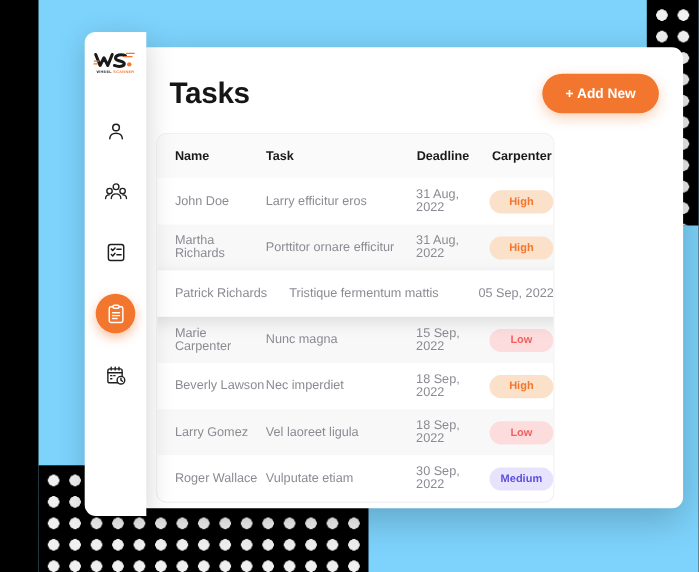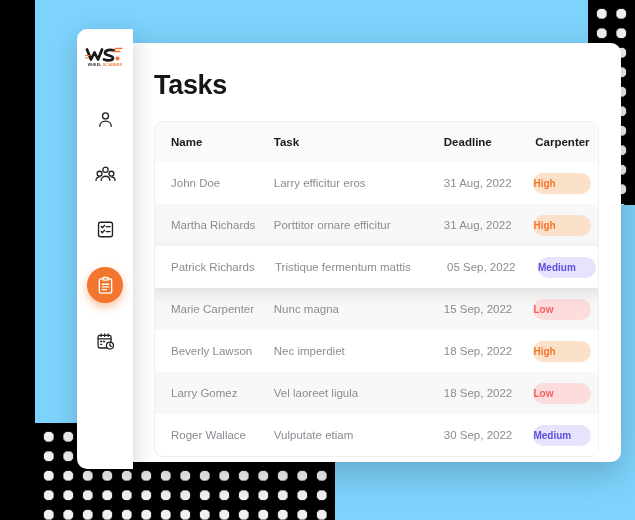--- a/index.html
+++ b/index.html
@@ -129,22 +129,22 @@
     font-weight: 700;
     padding: 11px 21px;
     cursor: pointer;
     font-family: "Liberation Sans", sans-serif;
     box-shadow: 0 4px 12px rgba(242,118,46,0.35);
   }
 
   
   #table-card {
     position: absolute;
-    left: 22px; top: 78px;
-    width: 445px;
+    left: 10px; top: 78px;
+    width: 362px;
     border-radius: 9px;
     overflow: visible;
     border: 1px solid #f0f0f2;
     background: #ffffff;
   }
   #table-card .inner {
     border-radius: 9px;
     overflow: hidden;
   }
 
@@ -176,20 +176,21 @@
     padding-left: 25px;
     background: #ffffff;
     border-radius: 5px;
     box-shadow: 0 5px 16px rgba(0,0,0,0.11);
     z-index: 3;
   }
 
   .badge {
     display: inline-block;
     min-width: 58px;
+    text-align: center;
     padding: 5px 0;
     border-radius: 11px;
     font-size: 10px;
     font-weight: 700;
   }
   .badge.high   { background: #fbe0ca; color: #f2762e; }
   .badge.medium { background: #e8e3fd; color: #5b4fe0; }
   .badge.low    { background: #fcdcdc; color: #f4605f; }
 </style>
 </head>
@@ -267,20 +268,21 @@
         </svg>
       </div>
 
     </div>
   </div>
 
   <div id="main-card">
 
     <div id="page-header">
       <div id="page-title">Tasks</div>
+      <button id="add-new-button">+ Add New</button>
     </div>
 
     <div id="table-card">
       <div class="inner">
 
         <div class="row" id="table-head">
           <div class="c-name">Name</div>
           <div class="c-task">Task</div>
           <div class="c-deadline">Deadline</div>
           <div class="c-prio">Carpenter</div>

